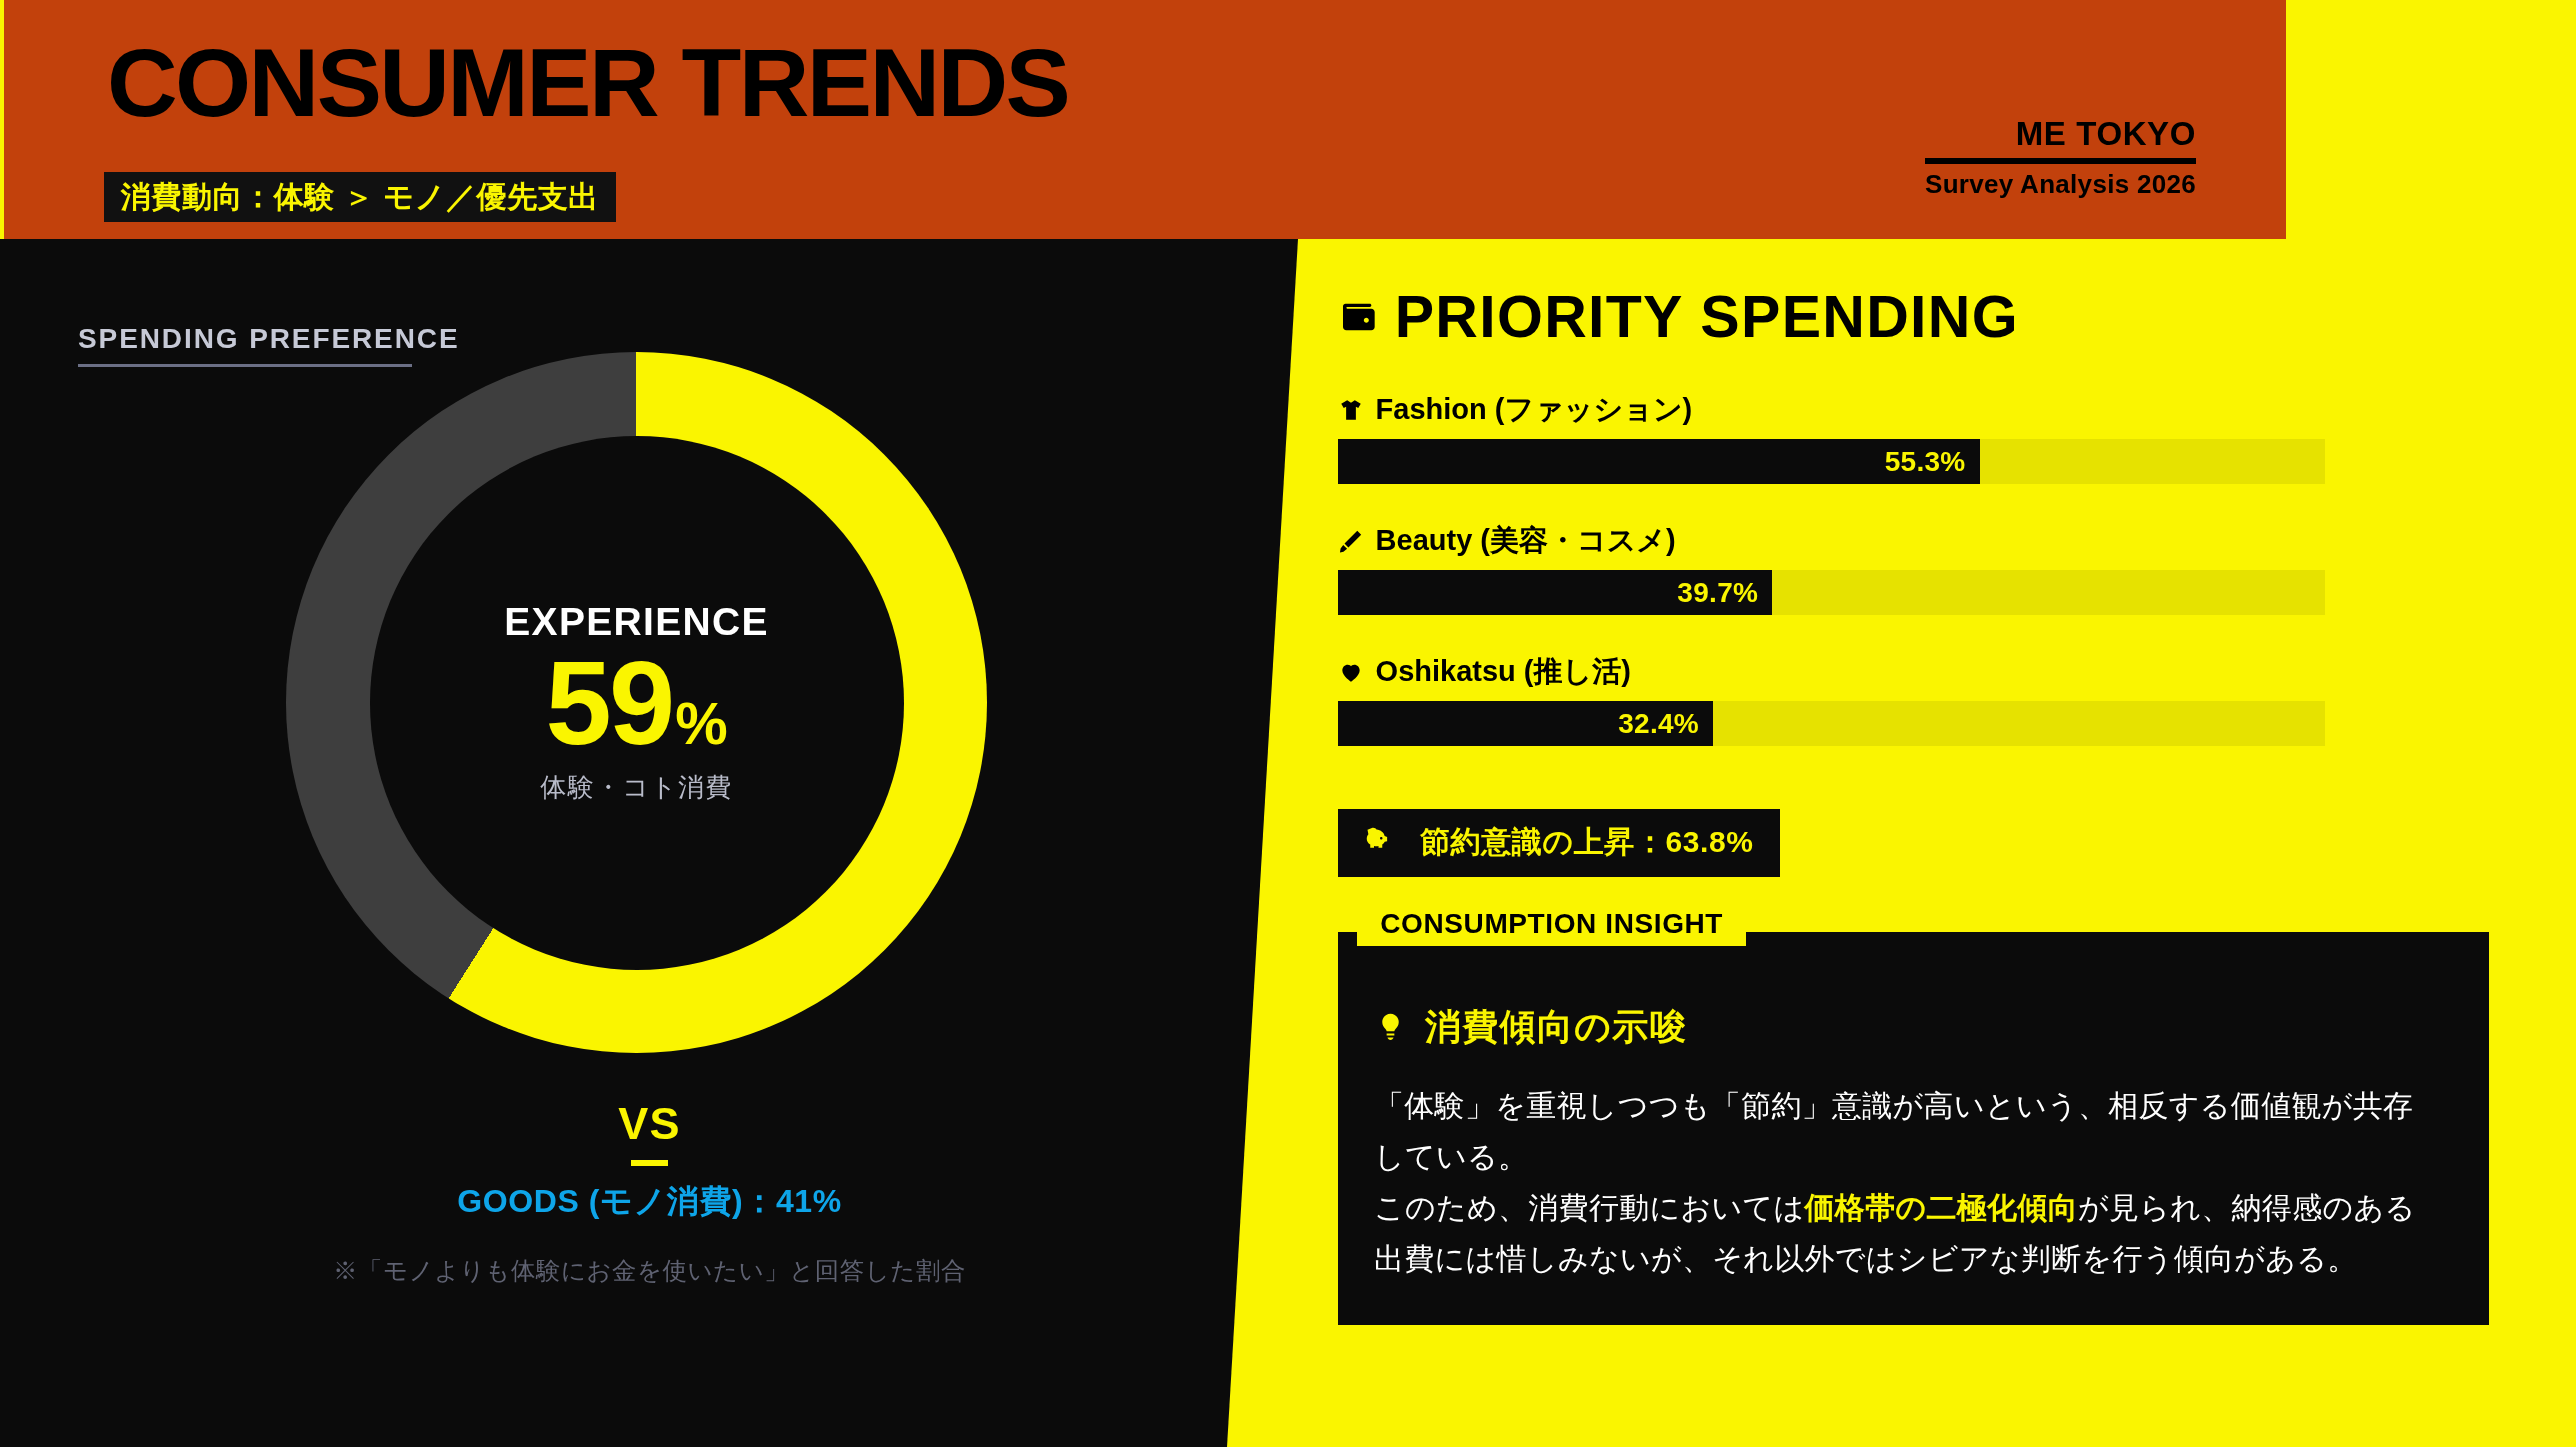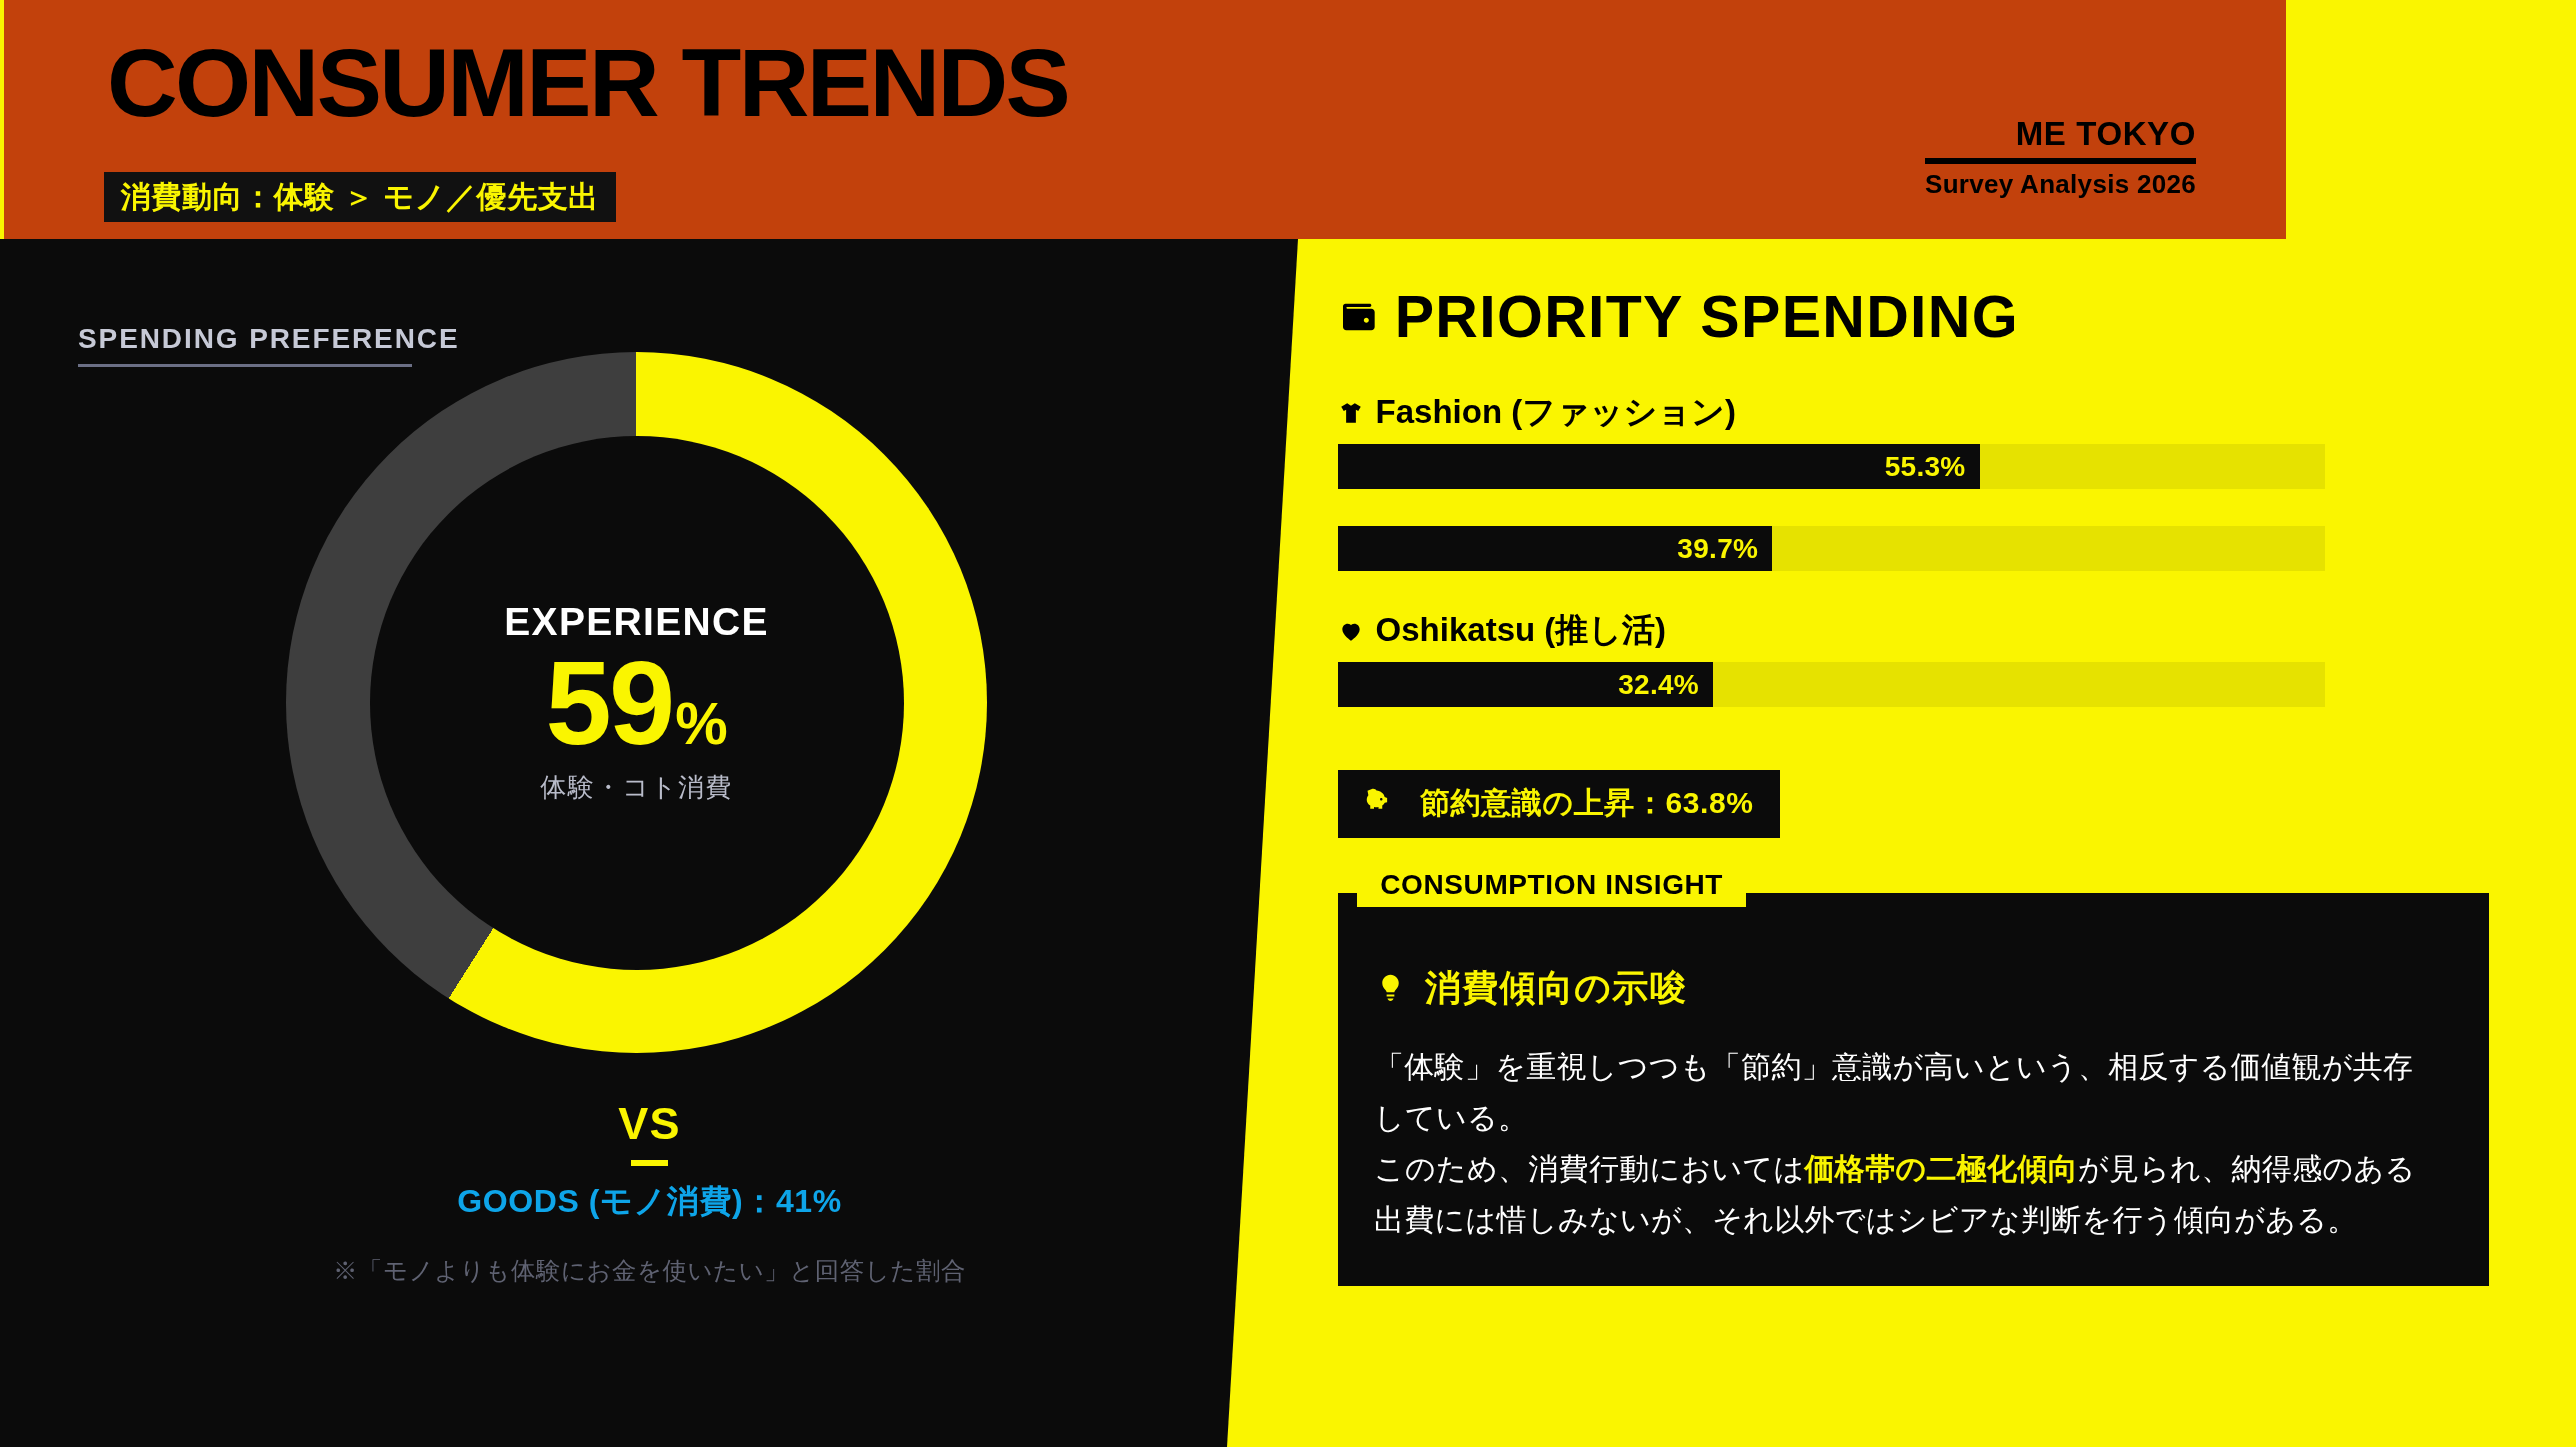--- a/index.html
+++ b/index.html
@@ -133,21 +133,21 @@
   }
   #ps-icon svg{display:block;}
   #ps-title{
     font-size:59px;font-weight:900;color:#000;letter-spacing:1.3px;
     white-space:nowrap;
   }
 
   .bar-row{margin-bottom:37px;}
   .bar-label{
     display:flex;align-items:center;gap:11.6px;
-    font-size:33px;font-weight:bold;color:#000;
+    font-size:29px;font-weight:bold;color:#000;
     margin-bottom:9px;
   }
   .bar-label .ic svg{display:block;}
   .bar-track{
     position:relative;width:987px;height:45px;
     background:#E6E200;
   }
   .bar-fill{
     position:absolute;left:0;top:0;height:45px;
     background:#0b0b0b;
@@ -255,20 +255,28 @@
     </div>
     <div class="bar-track">
       <div class="bar-fill" style="width:65%">
         <span class="bar-val">55.3%</span>
       </div>
     </div>
   </div>
 
   
   <div class="bar-row">
+    <div class="bar-label">
+      <span class="ic">
+        <svg width="26" height="26" viewBox="0 0 24 24" fill="#000">
+          <path d="M17.8 2.6 21.4 6.2 9.6 18 6 14.4 17.8 2.6zM4.8 15.6 8.4 19.2 5 22l-3.2.6L2.4 19l2.4-3.4z"></path>
+        </svg>
+      </span>
+      <span>Beauty (美容・コスメ)</span>
+    </div>
     <div class="bar-track">
       <div class="bar-fill" style="width:44%">
         <span class="bar-val">39.7%</span>
       </div>
     </div>
   </div>
 
   
   <div class="bar-row">
     <div class="bar-label">

